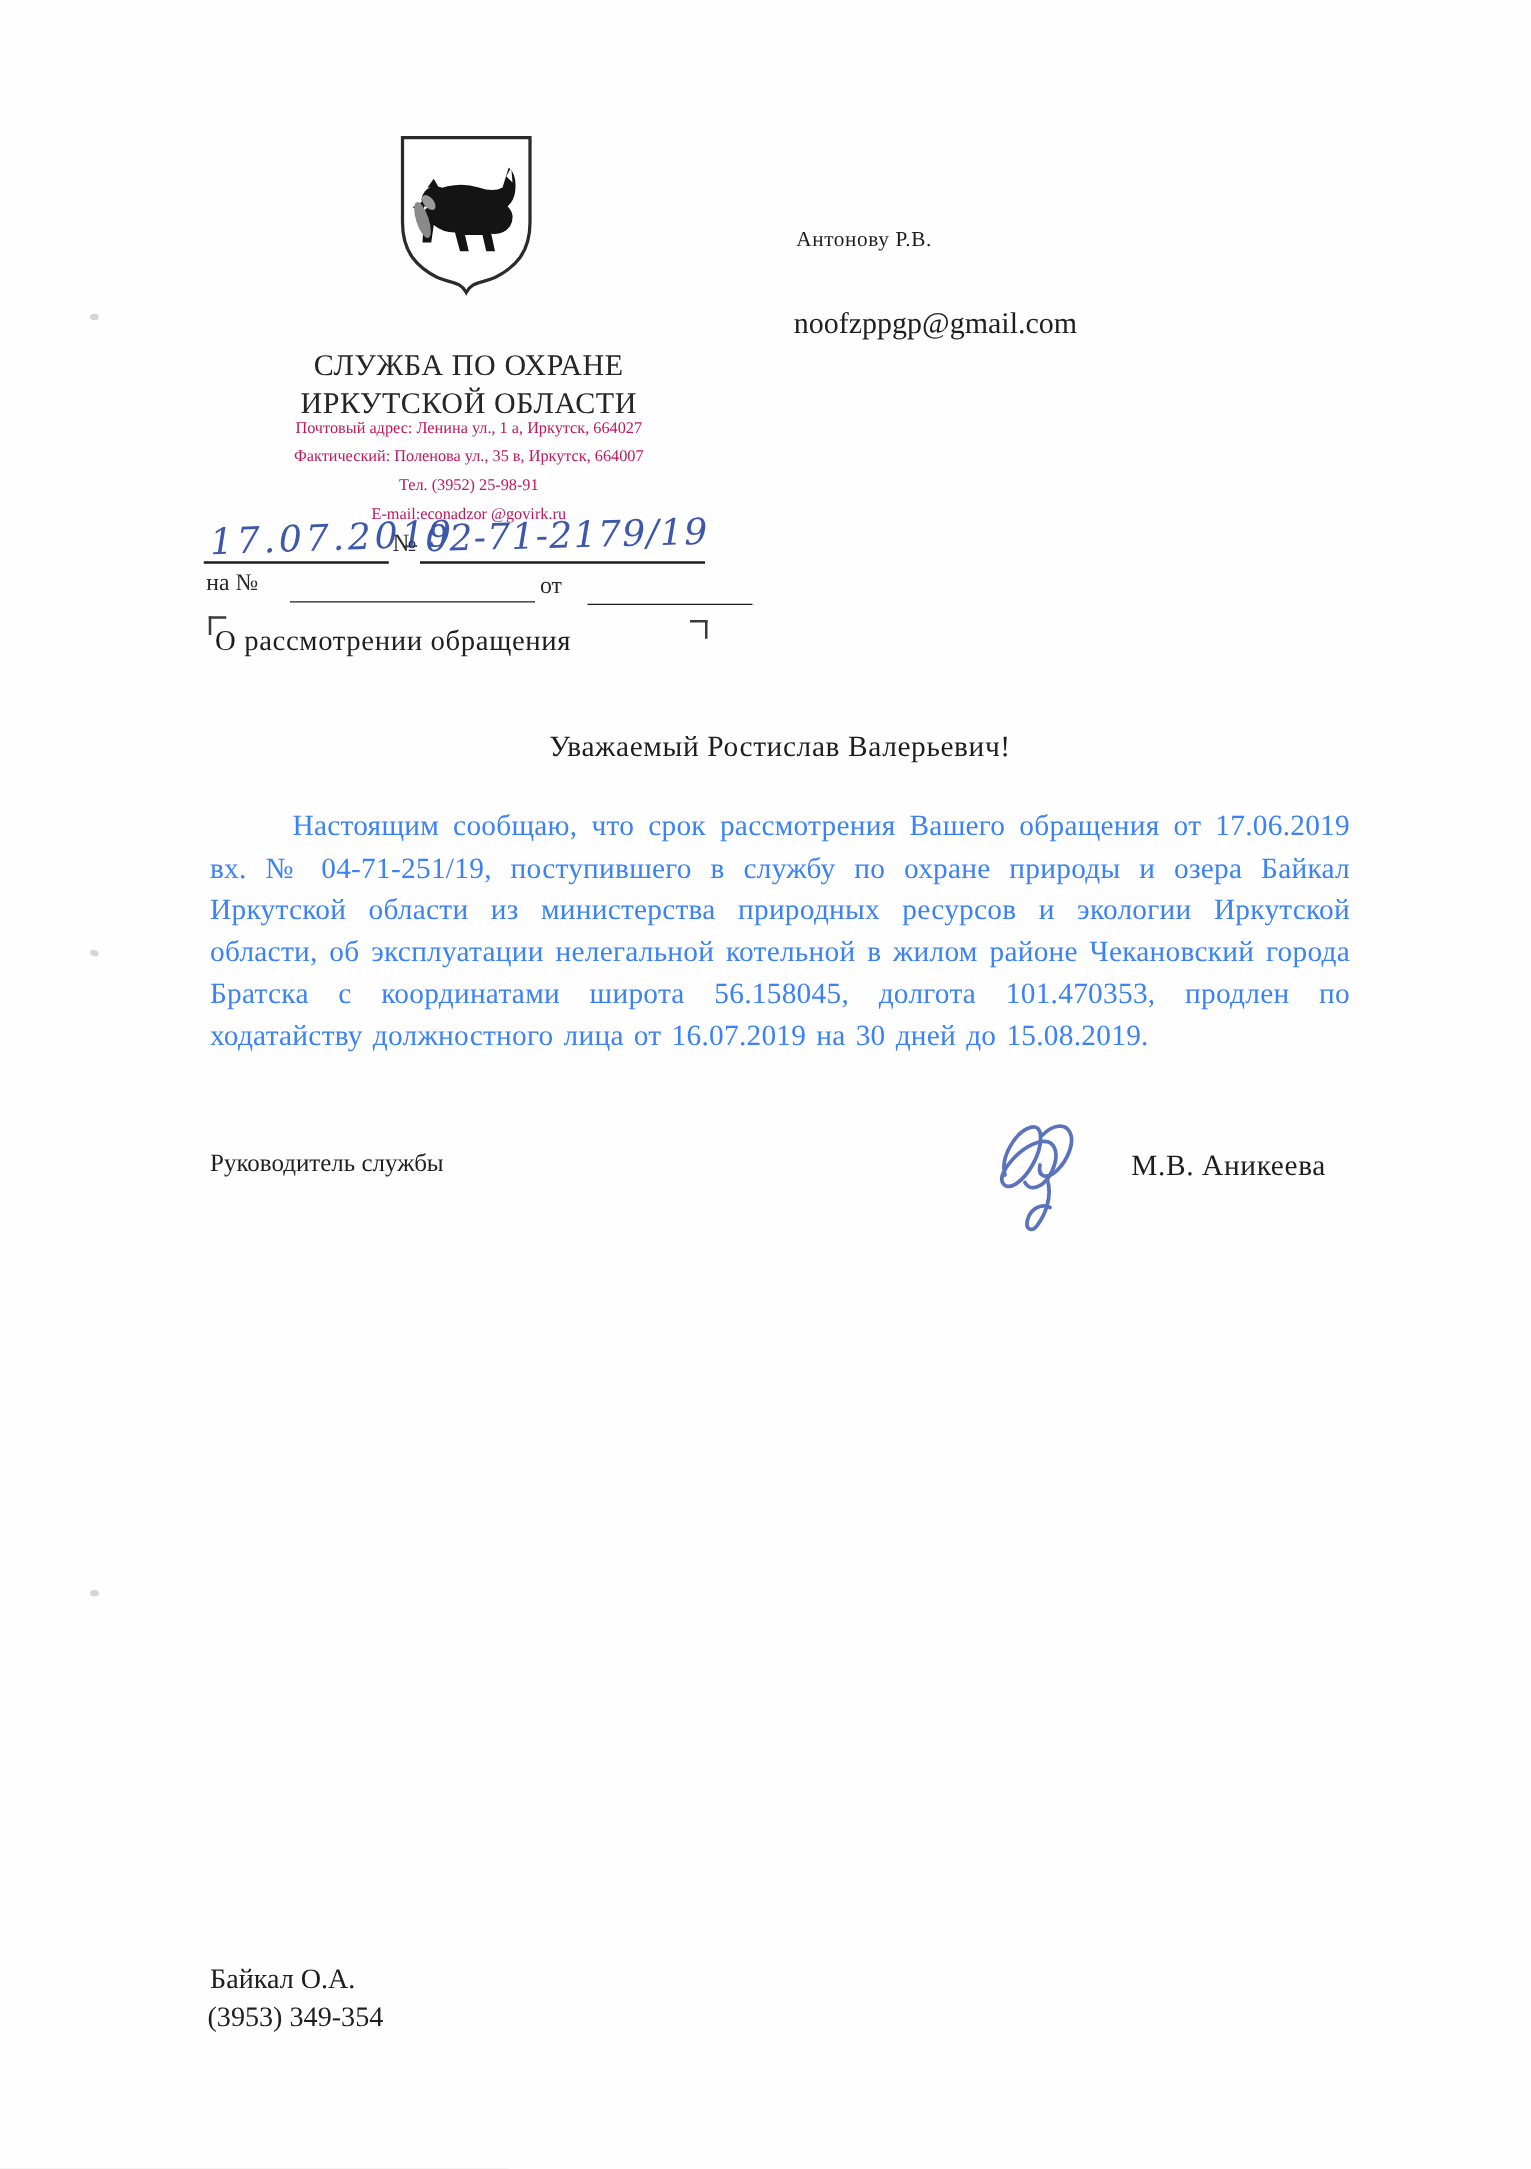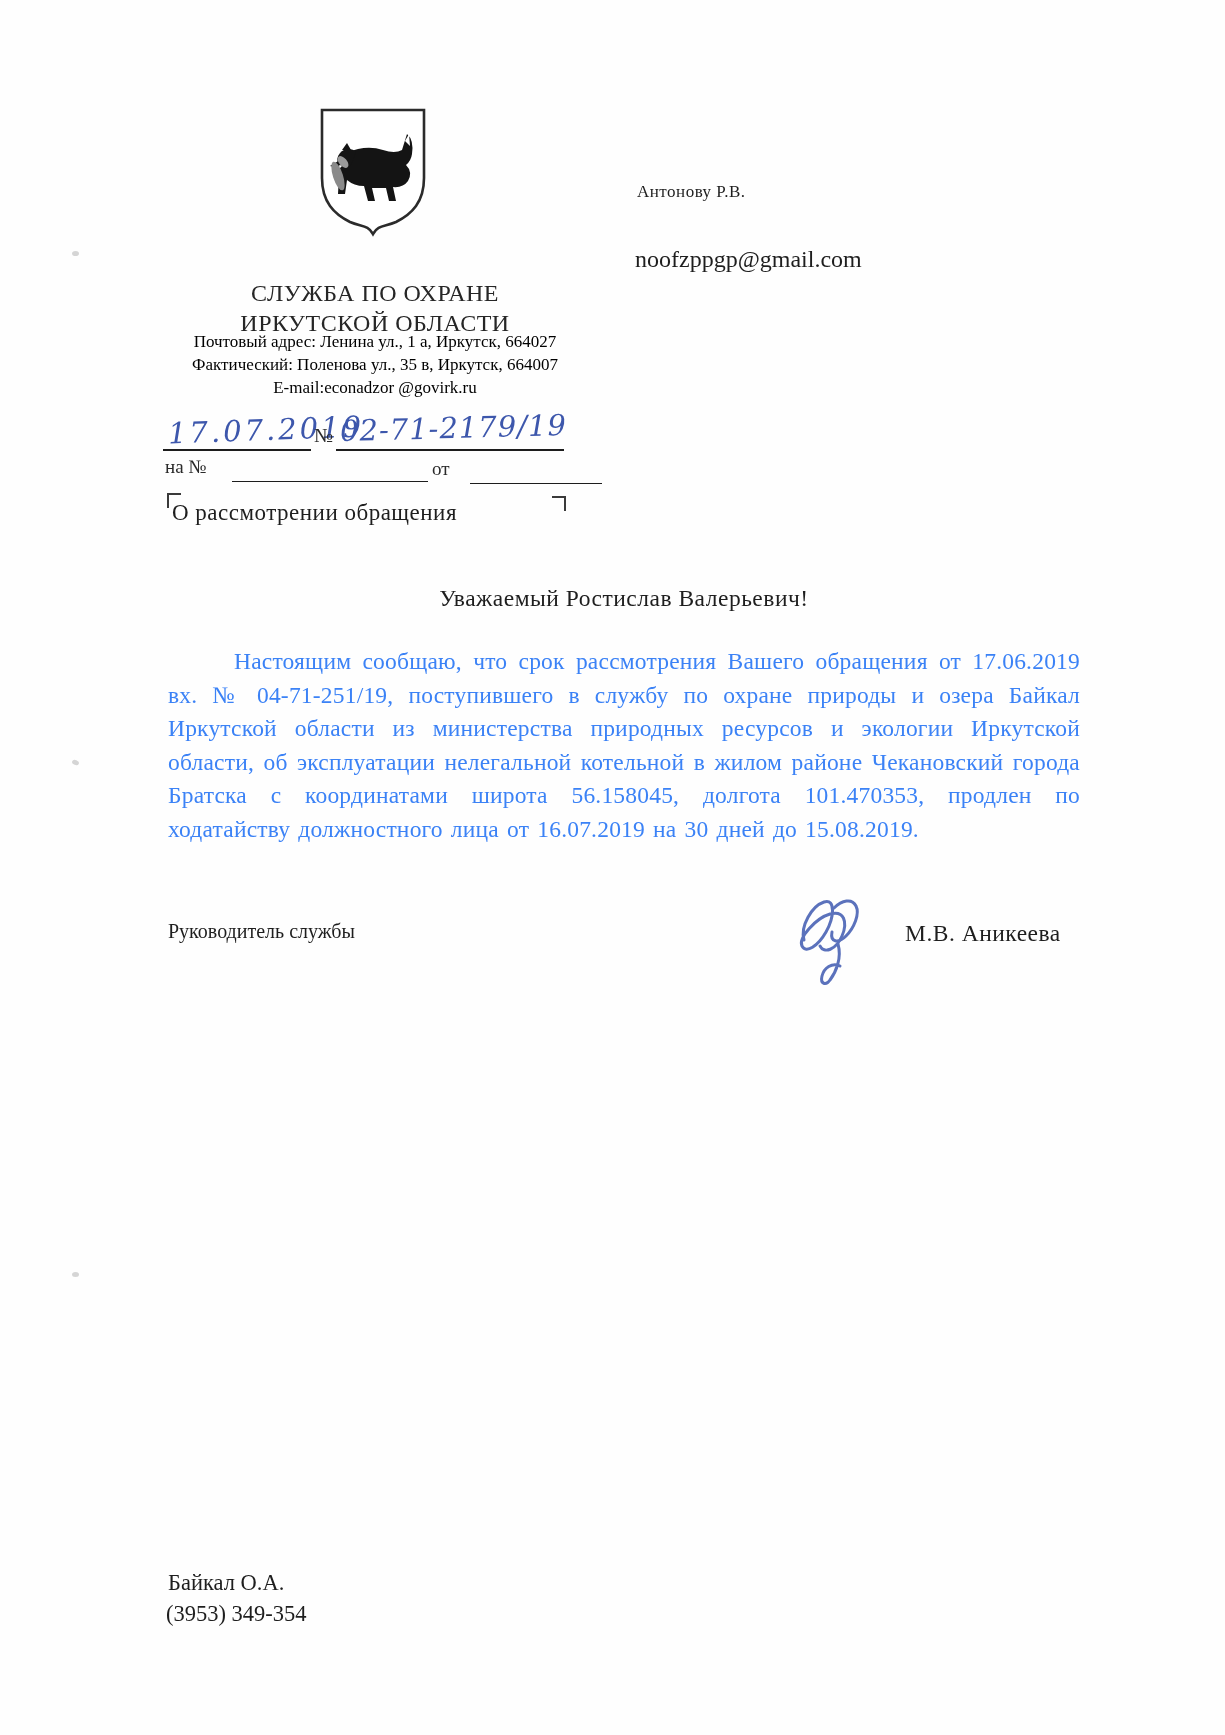--- a/index.html
+++ b/index.html
@@ -18,21 +18,21 @@
   .emblem-wrap{left:308px;top:104px;width:130px;height:136px;}
   .org-block{
     left:140px;top:238px;width:470px;
     text-align:center;
     font-size:24px;line-height:30px;
     letter-spacing:0.5px;color:#262626;margin-top:40px;
   }
   .addr-block{
     left:140px;top:330px;width:470px;
     text-align:center;
-    font-size:17px;line-height:23px;color:#000000;
+    font-size:13px;line-height:23px;color:#be185d;
   }
 
   
   .hand{
     font-family:"DejaVu Serif", serif;
     font-style:italic;
     color:#3d57ac;
   }
   .reg-date{left:168px;top:413px;font-size:29px;letter-spacing:3px;transform:rotate(-2deg);}
   .reg-no-label{left:314px;top:424px;font-size:20px;color:#2a2a2a;}
@@ -108,20 +108,21 @@
   </div>
 
   <div class="abs org-block">
     <div>СЛУЖБА ПО ОХРАНЕ</div>
     <div>ИРКУТСКОЙ ОБЛАСТИ</div>
   </div>
 
   <div class="abs addr-block">
     <div>Почтовый адрес: Ленина ул., 1 а, Иркутск, 664027</div>
     <div>Фактический: Поленова ул., 35 в, Иркутск, 664007</div>
+    <div>Тел. (3952) 25-98-91</div>
     <div>E-mail:econadzor @govirk.ru</div>
   </div>
 
   <div class="abs hand reg-date">17.07.2019</div>
   <div class="abs reg-no-label">№</div>
   <div class="abs hand reg-number">02-71-2179/19</div>
   <div class="abs uline uline-1"></div>
   <div class="abs uline uline-2"></div>
 
   <div class="abs naot na-label">на №</div>

